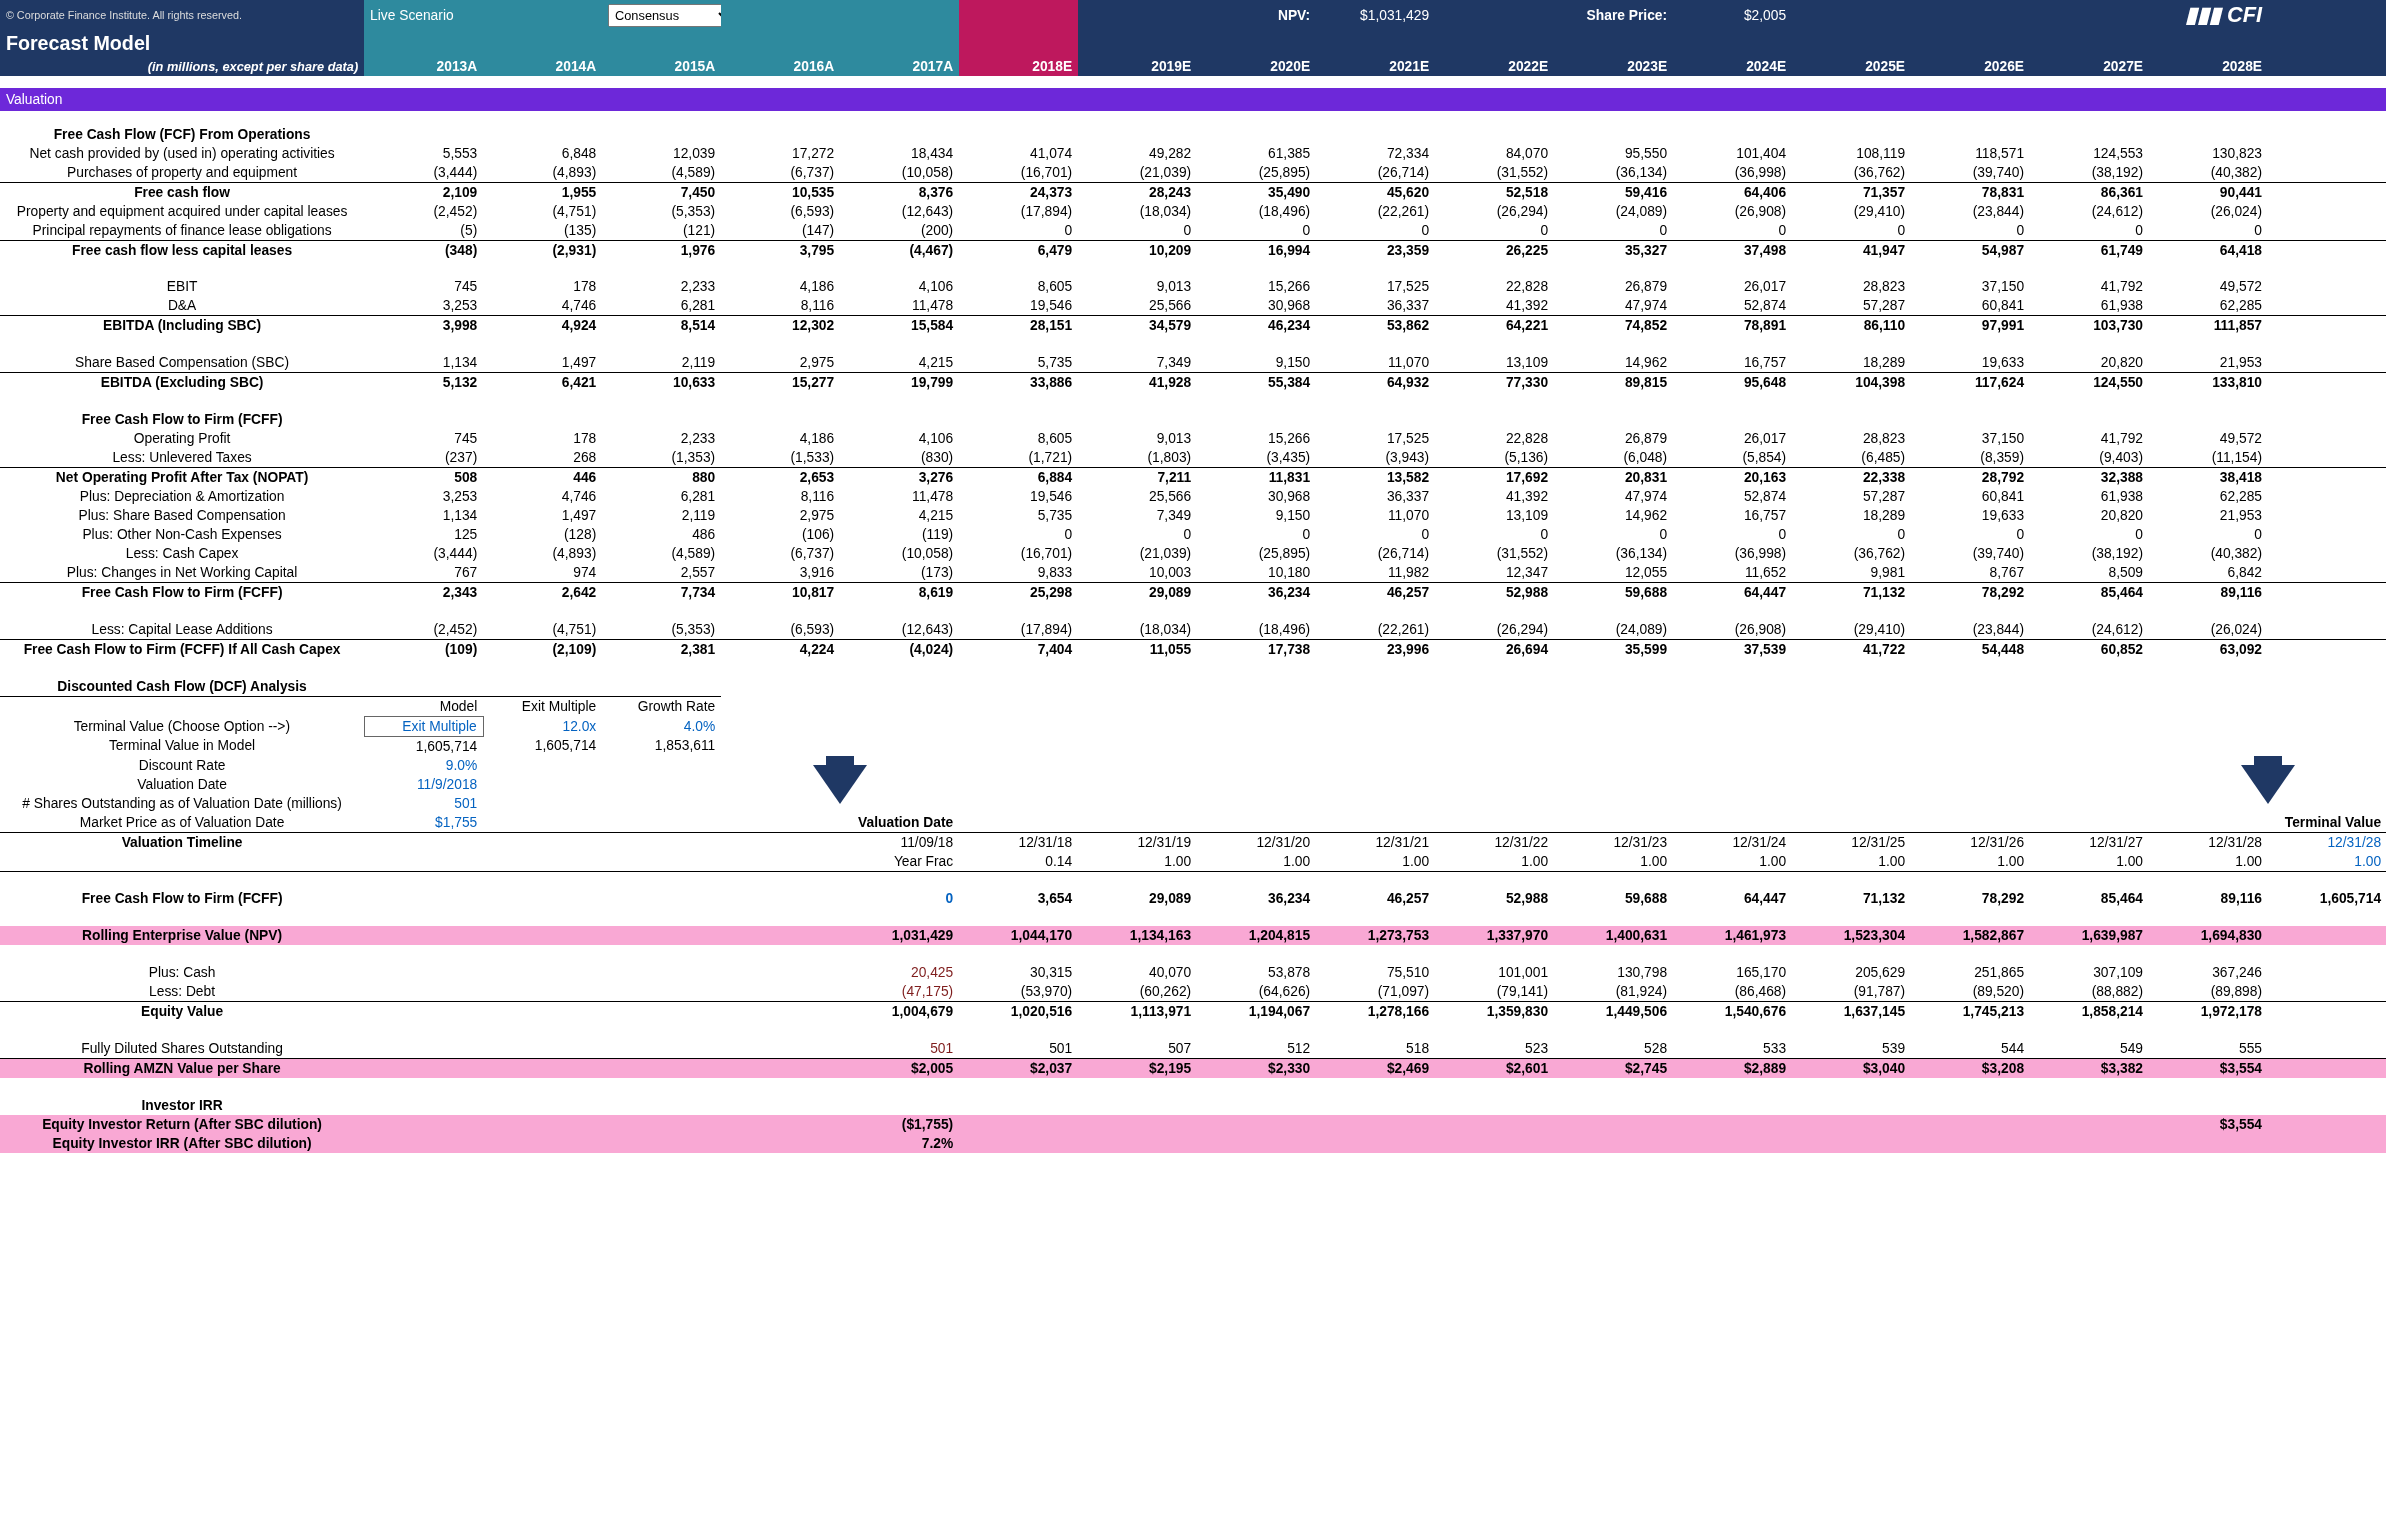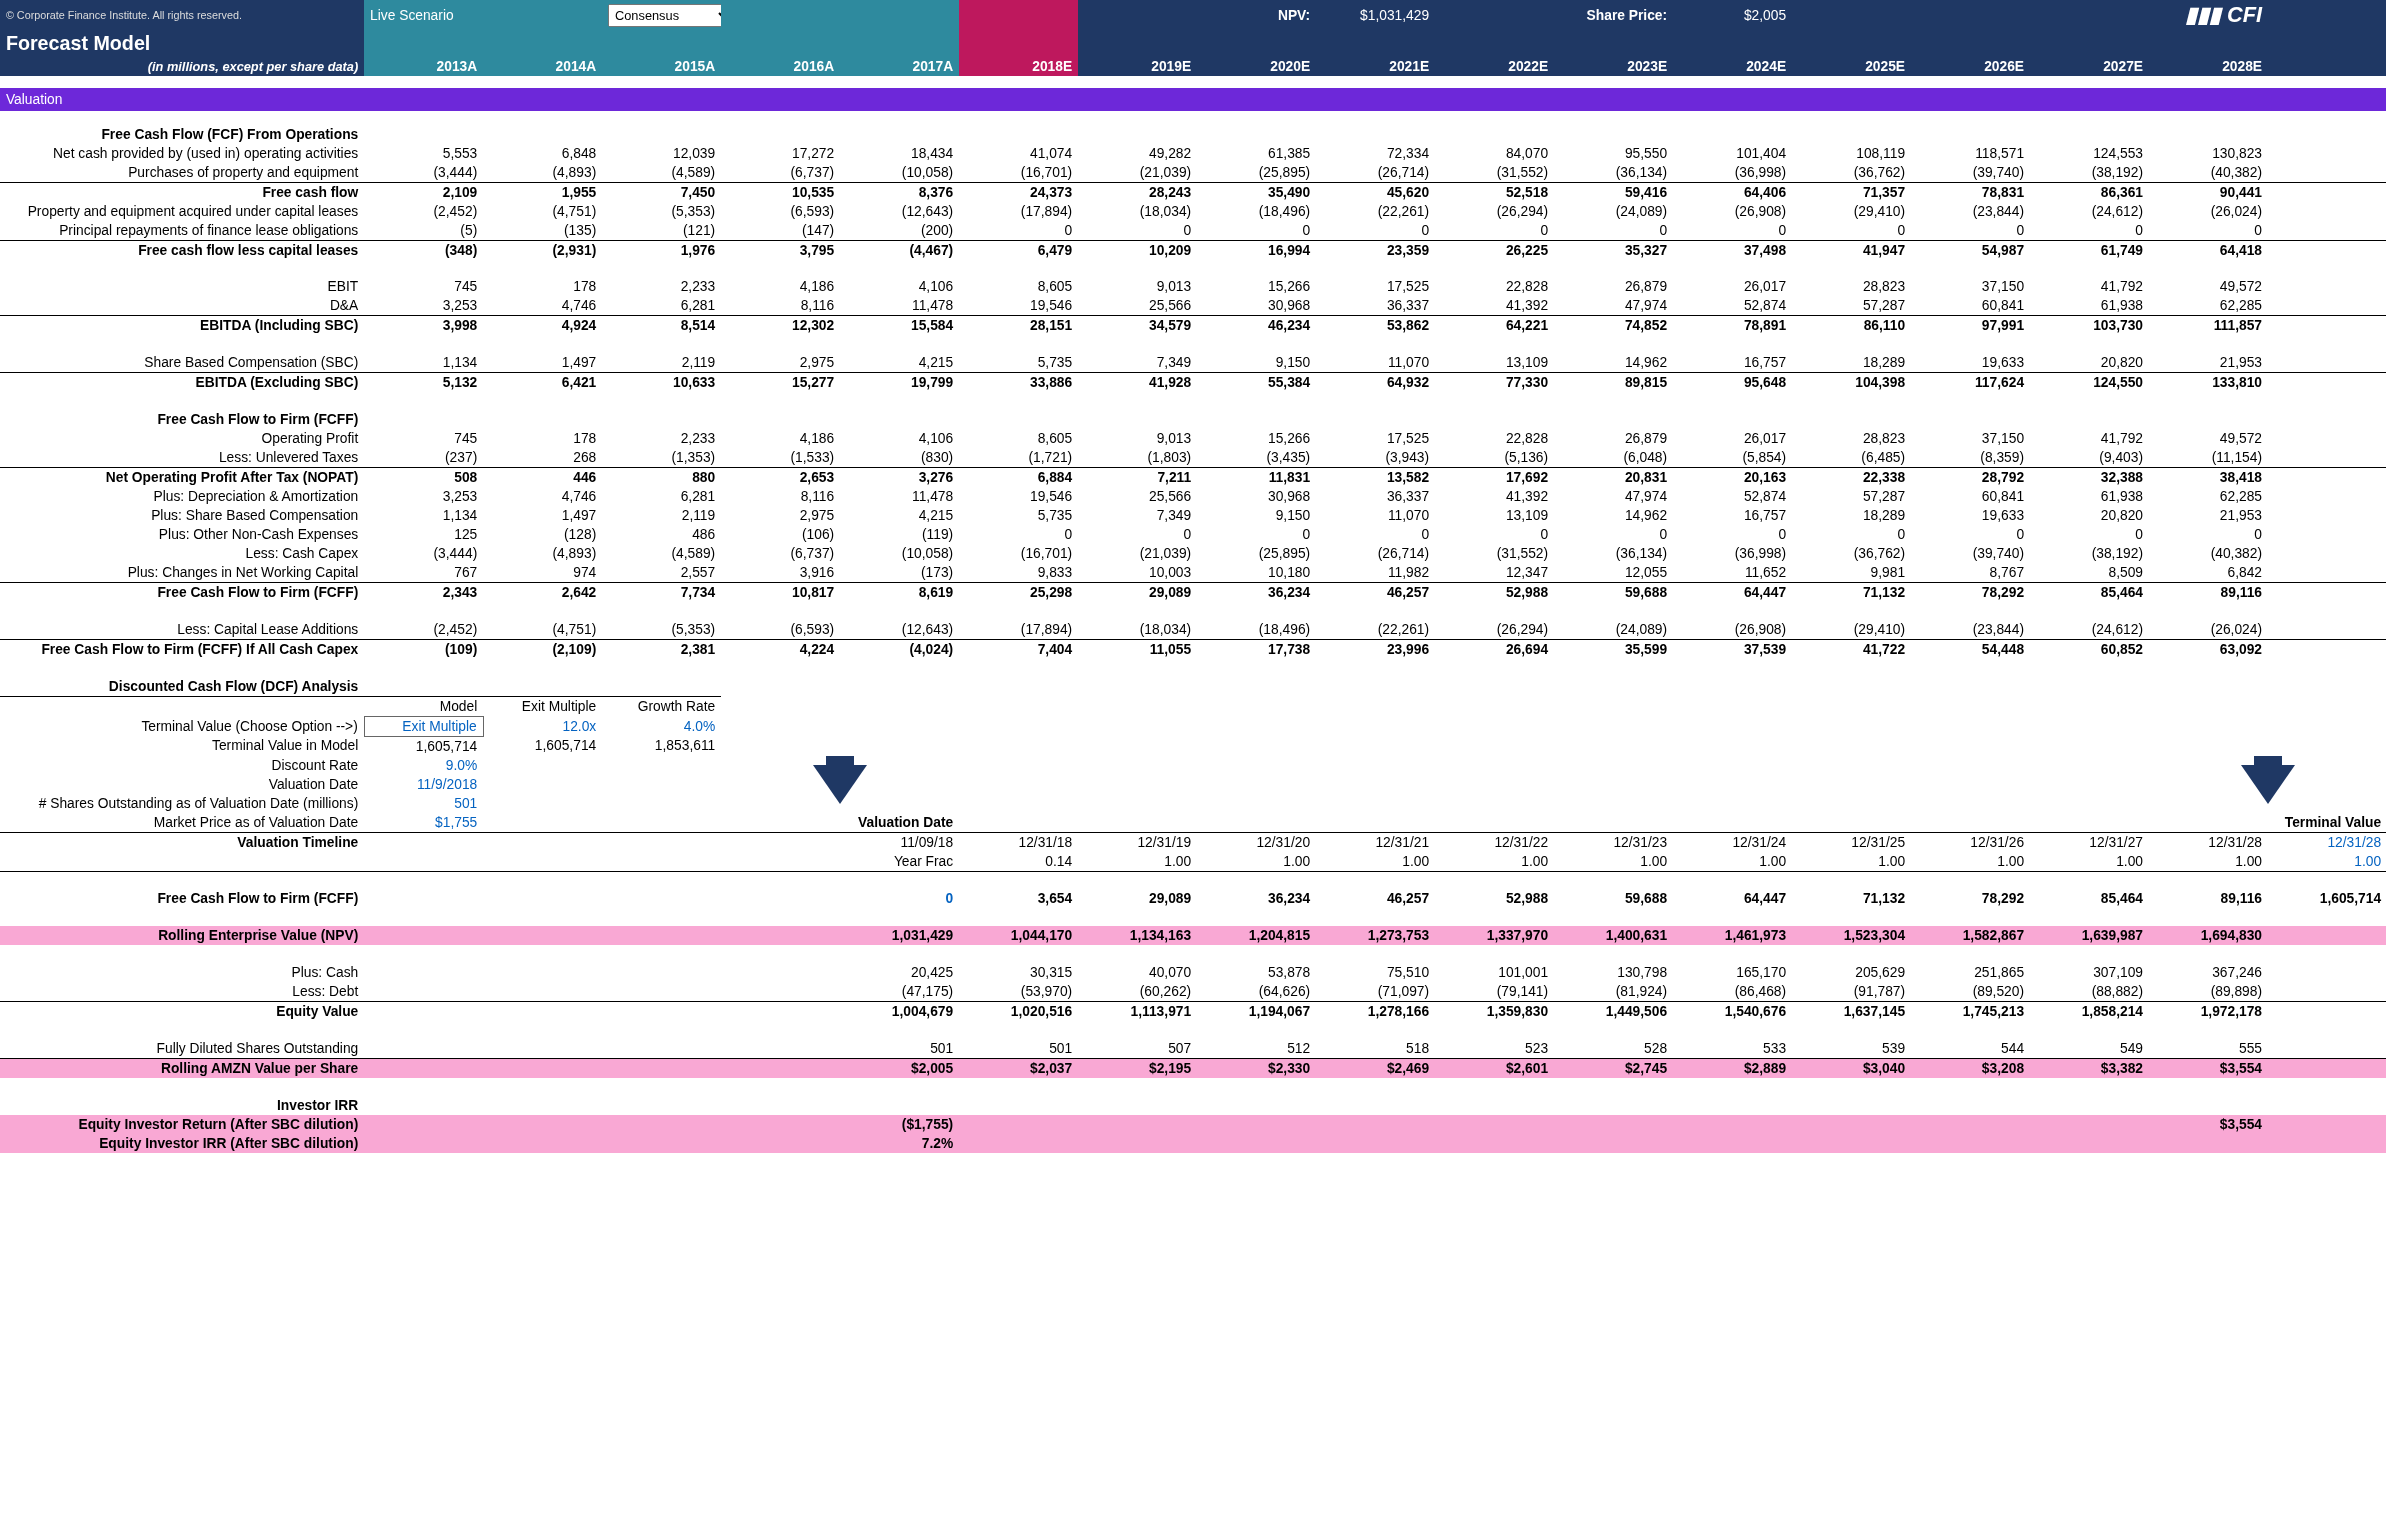--- a/index.html
+++ b/index.html
@@ -7,28 +7,28 @@
   table{border-collapse:collapse;width:100%;table-layout:fixed}
   td,th{padding:2px 5.9px;white-space:nowrap;overflow:hidden;text-overflow:clip;font-size:13.8px}
   .hdr-top{background:#1f3864;color:#fff}
   .hdr-teal{background:#2e8a9e;color:#fff}
   .hdr-orange{background:#be185d;color:#fff}
   .copy{font-size:10.8px;color:#ddd}
   .title{font-size:19.7px;font-weight:bold;color:#fff}
   .sub{font-style:italic;color:#bcd;font-size:12.8px}
   .yrs td{text-align:right;font-weight:bold;color:#fff}
   .sec{background:#6d28d9;color:#fff;font-weight:normal;padding:3.9px 5.9px}
-  .lbl{text-align:right}
+  .lbl{text-align:center}
   .num{text-align:right}
   .b{font-weight:bold}
   .ul td{border-bottom:1px solid #000}
   .grey td{background:#f9a8d4}
   .bx{border:1px solid #666}
   .blue{color:#0563c1}
-  .green{color:#000000}
+  .green{color:#7f1d1d}
   .arrow{width:0;height:0;border-left:27.6px solid transparent;border-right:27.6px solid transparent;border-top:39px solid #1f3864;position:relative;margin:0 auto}
   .arrow::before{content:"";position:absolute;top:-69px;left:-13.8px;width:27.6px;height:31.5px;background:#1f3864}
   select{font-size:12.8px;padding:2px;width:124px}
   .col-lbl{width:355px}
   .col-n{width:116px}
   .logo{font-size:21.7px;font-weight:bold;color:#fff;font-style:italic}
 </style>
 </head>
 <body>
 

